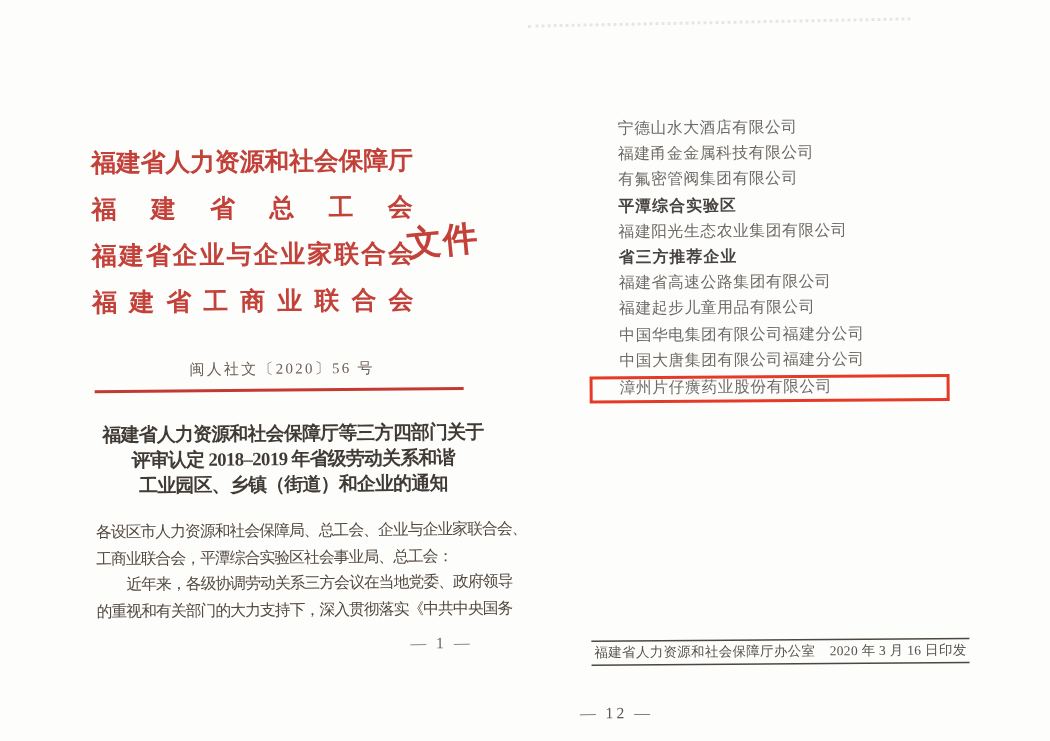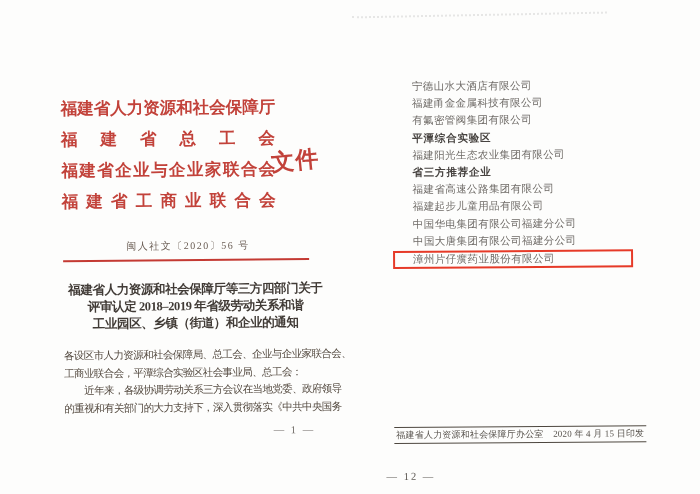--- a/index.html
+++ b/index.html
@@ -152,19 +152,19 @@
       <div class="li head">省三方推荐企业</div>
       <div class="li">福建省高速公路集团有限公司</div>
       <div class="li">福建起步儿童用品有限公司</div>
       <div class="li">中国华电集团有限公司福建分公司</div>
       <div class="li">中国大唐集团有限公司福建分公司</div>
       <div class="li boxed">漳州片仔癀药业股份有限公司</div>
     </div>
 
     <div class="footer-box">
       <span>福建省人力资源和社会保障厅办公室</span>
-      <span>2020 年 4 月 15 日印发</span>
+      <span>2020 年 3 月 16 日印发</span>
     </div>
 
     <div class="pagenum-right">— 12 —</div>
   </div>
 
 </div>
 
 </body></html>

